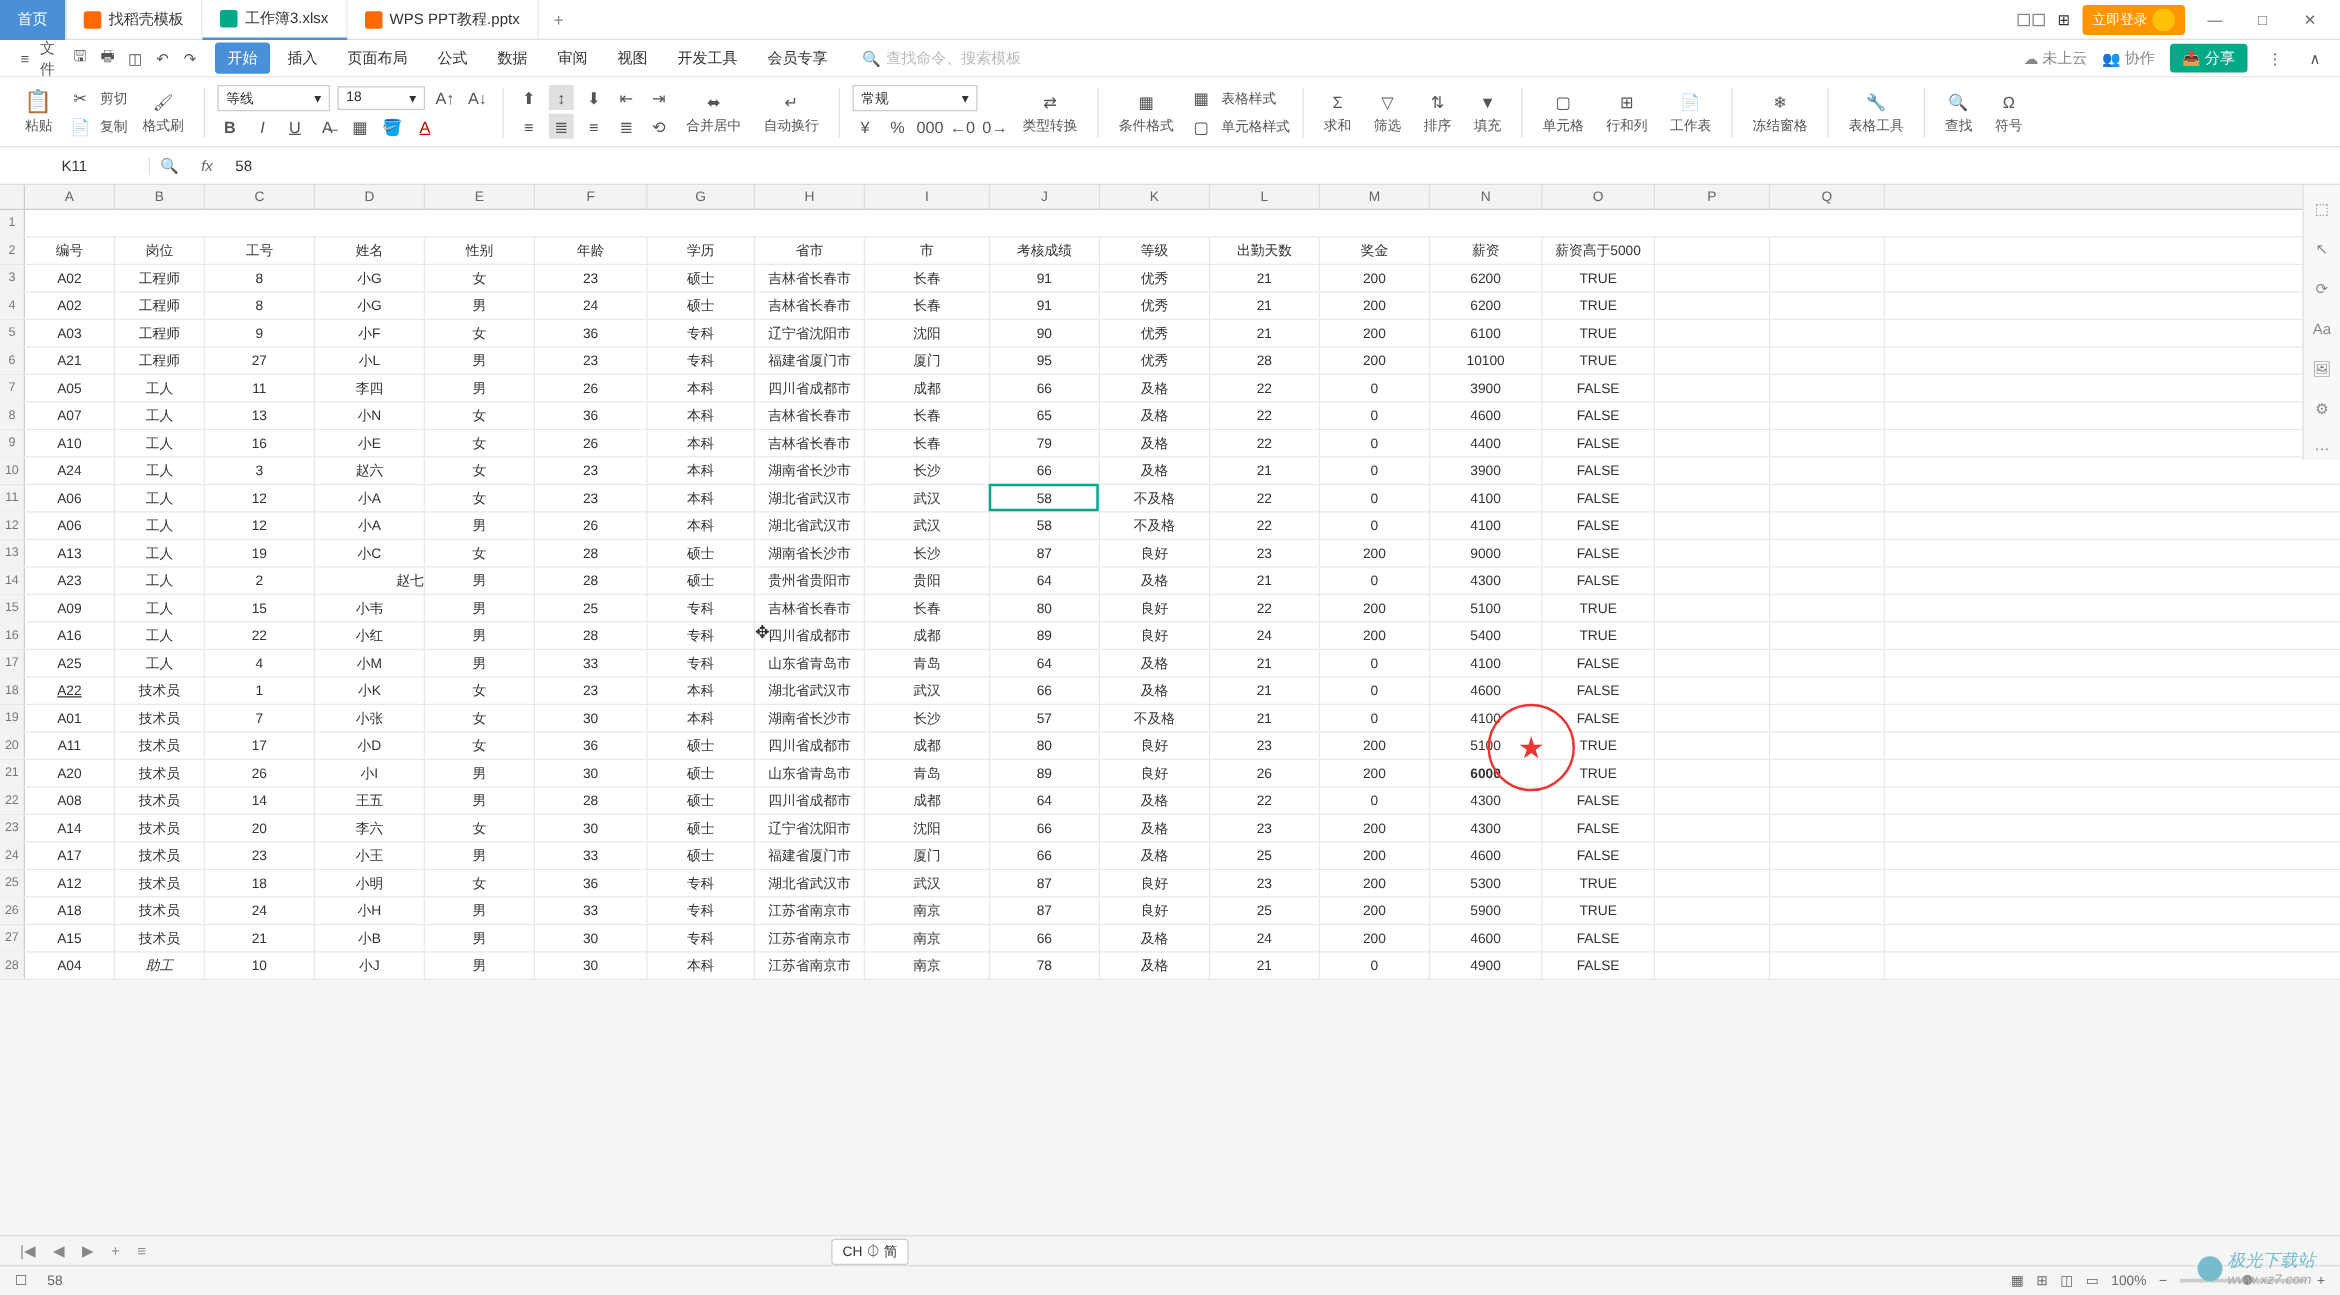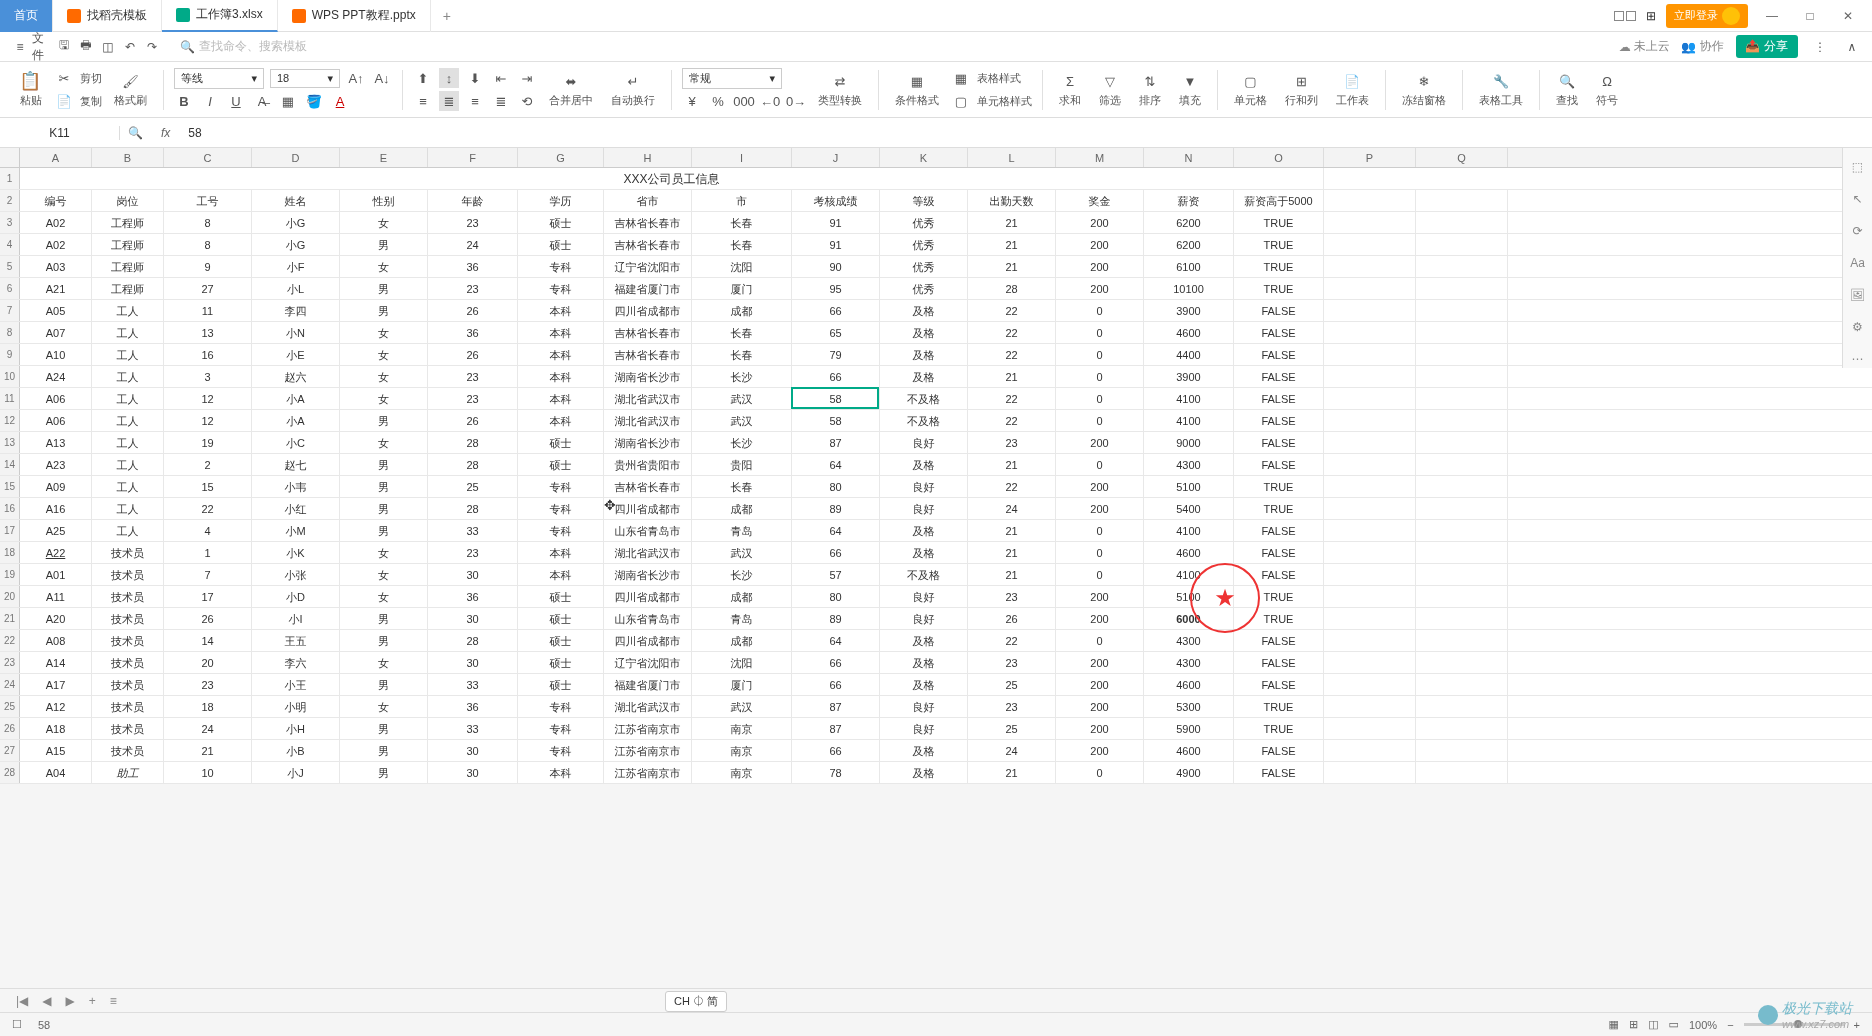--- a/index.html
+++ b/index.html
@@ -106,20 +106,31 @@
 </div>
 
 <div class="menubar">
   <span class="menu-icon">≡</span>
   <span class="menu-icon">文件</span>
   <span class="menu-icon">🖫</span>
   <span class="menu-icon">🖶</span>
   <span class="menu-icon">◫</span>
   <span class="menu-icon">↶</span>
   <span class="menu-icon">↷</span>
+  <div class="menu-tabs" id="menu-tabs">
+      <div class="menu-tab start">开始</div>
+      <div class="menu-tab">插入</div>
+      <div class="menu-tab">页面布局</div>
+      <div class="menu-tab">公式</div>
+      <div class="menu-tab">数据</div>
+      <div class="menu-tab">审阅</div>
+      <div class="menu-tab">视图</div>
+      <div class="menu-tab">开发工具</div>
+      <div class="menu-tab">会员专享</div>
+    </div>
   <div class="search-box">🔍 <span>查找命令、搜索模板</span></div>
   <div class="menu-right">
     <span class="cloud-btn">☁ <span>未上云</span></span>
     <span class="cloud-btn">👥 <span>协作</span></span>
     <span class="share-btn">📤 <span>分享</span></span>
     <span class="menu-icon">⋮</span>
     <span class="menu-icon">∧</span>
   </div>
 </div>
 
@@ -309,21 +320,20 @@
         <div class="col-h" style="width: 88px;">M</div>
         <div class="col-h" style="width: 90px;">N</div>
         <div class="col-h" style="width: 90px;">O</div>
         <div class="col-h" style="width: 92px;">P</div>
         <div class="col-h" style="width: 92px;">Q</div>
       </div>
   </div>
   <div class="grid" id="grid">
       <div class="row title-row">
         <div class="row-h">1</div>
-        <div class="cell" style="width: 1304px;">XXX公司员工信息</div>
       </div>
       <div class="row header-row">
         <div class="row-h">2</div>
         <div class="cell" style="width: 72px;">编号</div>
         <div class="cell" style="width: 72px;">岗位</div>
         <div class="cell" style="width: 88px;">工号</div>
         <div class="cell" style="width: 88px;">姓名</div>
         <div class="cell" style="width: 88px;">性别</div>
         <div class="cell" style="width: 90px;">年龄</div>
         <div class="cell" style="width: 86px;">学历</div>
@@ -556,21 +566,21 @@
         <div class="cell" style="width: 90px;">9000</div>
         <div class="cell" style="width: 90px;">FALSE</div>
         <div class="cell" style="width: 92px;"></div>
         <div class="cell" style="width: 92px;"></div>
       </div>
       <div class="row ">
         <div class="row-h">14</div>
         <div class="cell" style="width: 72px;">A23</div>
         <div class="cell" style="width: 72px;">工人</div>
         <div class="cell" style="width: 88px;">2</div>
-        <div class="cell" style="width: 88px;">赵七</div>
+        <div class="cell" style="width: 88px; text-align: right;">赵七</div>
         <div class="cell" style="width: 88px;">男</div>
         <div class="cell" style="width: 90px;">28</div>
         <div class="cell" style="width: 86px;">硕士</div>
         <div class="cell" style="width: 88px;">贵州省贵阳市</div>
         <div class="cell" style="width: 100px;">贵阳</div>
         <div class="cell" style="width: 88px;">64</div>
         <div class="cell" style="width: 88px;">及格</div>
         <div class="cell" style="width: 88px;">21</div>
         <div class="cell" style="width: 88px;">0</div>
         <div class="cell" style="width: 90px;">4300</div>

